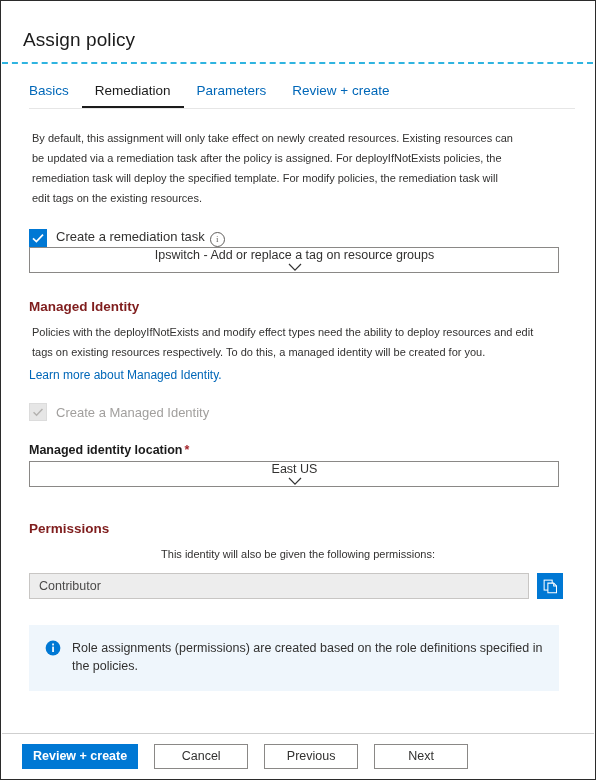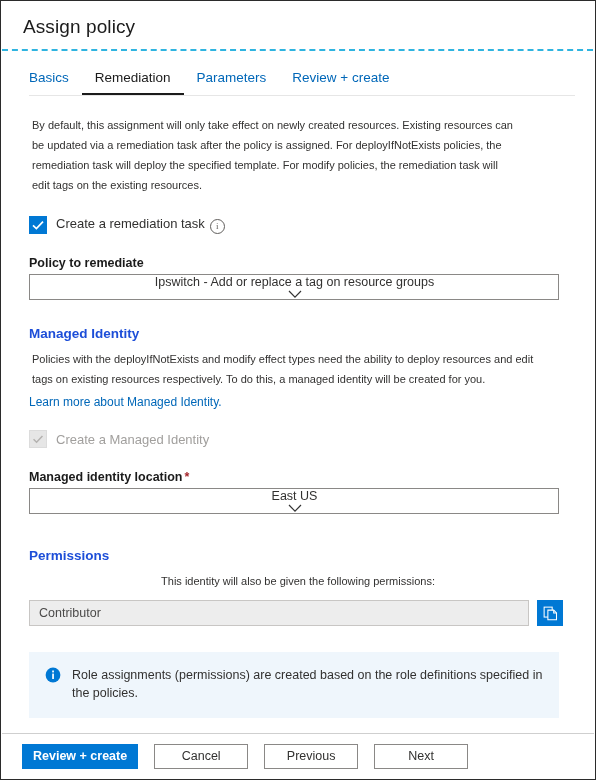--- a/index.html
+++ b/index.html
@@ -17,21 +17,21 @@
     height: 780px;
     box-sizing: border-box;
     border: 1px solid #2b2b2b;
     background: #ffffff;
     overflow: hidden;
   }
 
   
   .title-bar {
     height: 44px;
-    padding: 4px 0 0 22px;
+    padding: 17px 0 0 22px;
     display: flex;
     align-items: center;
   }
   .title-text {
     font-size: 19px;
     color: #1b1b1b;
     font-weight: 400;
     letter-spacing: 0.1px;
   }
   .dashed-rule {
@@ -78,21 +78,21 @@
   }
   p.body-text {
     font-size: 11px;
     line-height: 20px;
     color: #323130;
     margin: 3px;
   }
   .section-head {
     font-size: 13.5px;
     font-weight: bold;
-    color: #1d4ed8;
+    color: #7f1d1d;
     margin: 0;
   }
   .field-label {
     font-size: 12.5px;
     font-weight: bold;
     color: #1b1b1b;
     margin: 0 0 4px 0;
   }
   .req-star {
     color: #a4262c;
@@ -278,21 +278,20 @@
 
     <div class="check-row" style="margin-top:21px;">
       <span class="cbox">
         <svg width="18" height="18" viewBox="0 0 18 18" aria-hidden="true">
           <path d="M4 9.3 L7.4 12.6 L14 5.6" fill="none" stroke="#ffffff" stroke-width="1.7"></path>
         </svg>
       </span>
       <span class="check-label"><span>Create a remediation task</span><span class="info-mark">i</span></span>
     </div>
 
-    <p class="field-label" style="margin-top:22px;">Policy to remediate</p>
     <div class="dropdown">
       <span class="dropdown-value">Ipswitch - Add or replace a tag on resource groups</span>
       <svg class="chev" width="14" height="9" viewBox="0 0 14 9" aria-hidden="true">
         <path d="M1 1 L7 7.2 L13 1" fill="none" stroke="#333333" stroke-width="1.2"></path>
       </svg>
     </div>
 
     <p class="section-head" style="margin-top:26px;">Managed Identity</p>
     <p class="body-text" style="width:512px;margin-top:8px;">Policies with the deployIfNotExists and modify effect types need the ability to deploy resources and edit tags on existing resources respectively. To do this, a managed identity will be created for you.</p>
     <a class="link" href="#">Learn more about Managed Identity.</a>

